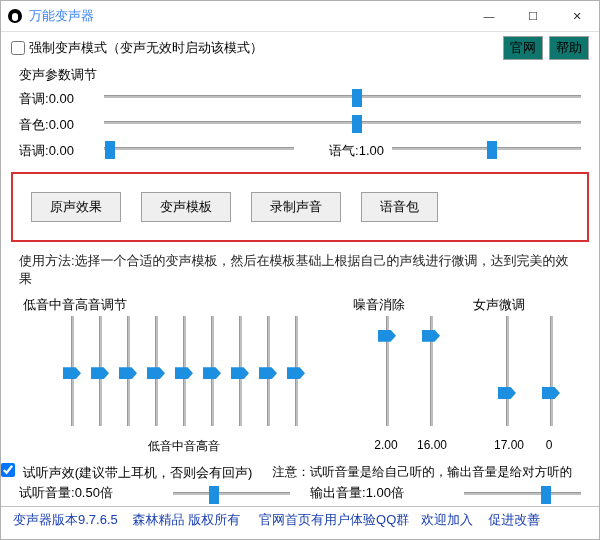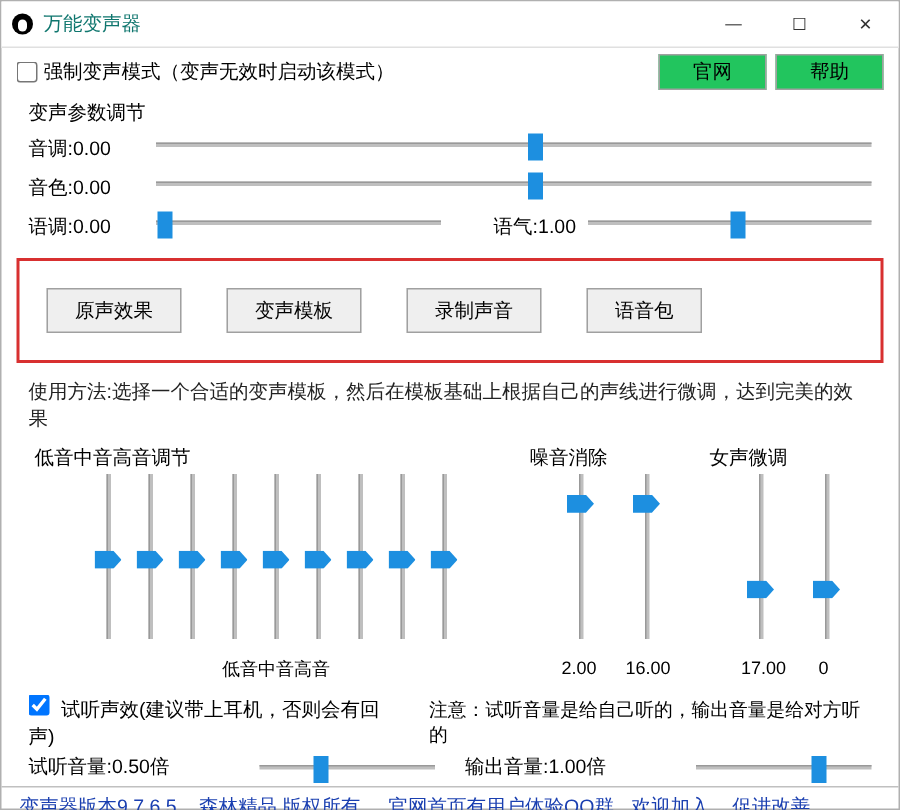--- a/index.html
+++ b/index.html
@@ -27,39 +27,39 @@
     background: #ffffff;
     display: flex;
     align-items: center;
     padding: 0 0 0 6px;
     border-bottom: 1px solid #e0e0e0;
   }
   .titlebar .appicon {
     width: 16px; height: 16px; margin-right: 6px;
     display: inline-block;
   }
-  .titlebar .title { flex: 0 0 auto; color: #0f766e; }
+  .titlebar .title { flex: 0 0 auto; color: #3b82f6; }
   .titlebar .spacer { flex: 1 1 auto; }
   .winbtn {
     width: 44px; height: 30px; display: flex;
     align-items: center; justify-content: center;
     font-family: "Segoe UI Symbol", sans-serif;
     font-size: 11px; color: #333;
   }
   
   .toprow {
     display: flex; align-items: center;
     padding: 4px 10px;
   }
   .toprow label { display: flex; align-items: center; }
   .toprow .spacer { flex: 1 1 auto; }
   .btn {
-    background: #22c55e;
+    background: #0f766e;
     border: 1px solid #a0a0a0;
-    padding: 2px 22px;
+    padding: 2px 6px;
     font-size: 13px;
     margin-left: 6px;
     cursor: default;
   }
   .btn.big {
     padding: 5px 18px;
     background: #efefef;
   }
   
   .section-title {
@@ -91,21 +91,21 @@
     width: 10px; height: 18px;
     background: #1d8fe0;
     transform: translateX(-50%);
   }
   
   .redbox {
     margin: 8px 10px 6px 10px;
     border: 2px solid #d83030;
     padding: 18px 12px;
     display: flex;
-    gap: 24px;
+    gap: 14px;
   }
   .instr {
     padding: 4px 18px;
     color: #222;
   }
   
   .midrow {
     display: flex;
     padding: 4px 8px 0 8px;
     margin-left: 10px;
@@ -147,21 +147,21 @@
     font-size: 12px;
     justify-content: center;
     text-align: center;
   }
   .vlabels span { display:inline-block; min-width:18px; text-align:center; }
   .noiserow .vlabels span, .femalerow .vlabels span { min-width: 30px; }
   .eqlabels { display:flex; justify-content: center; width: 100%; padding: 2px 6px; font-size: 12px;}
   
   .bottom1 {
     display: flex; align-items: center;
-    padding: 6px 18px 2px 18px;
+    padding: 6px 18px 2px 0;
     gap: 20px;
   }
   .bottom2 {
     display: flex; align-items: center;
     padding: 0 18px 4px 18px;
   }
   .bottom2 .half { display:flex; align-items:center; width:50%;gap:44px; }
   .bottom2 .lab { width: 110px; }
   .footer {
     border-top: 1px solid #c0c0c0;

